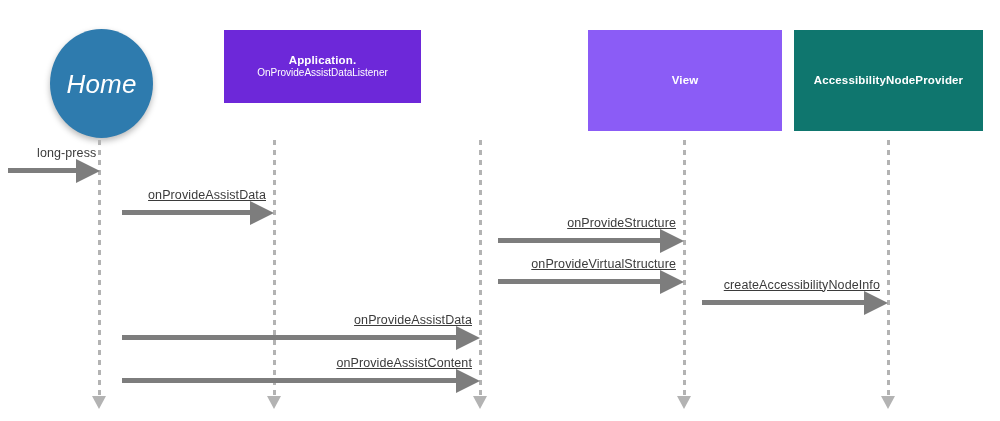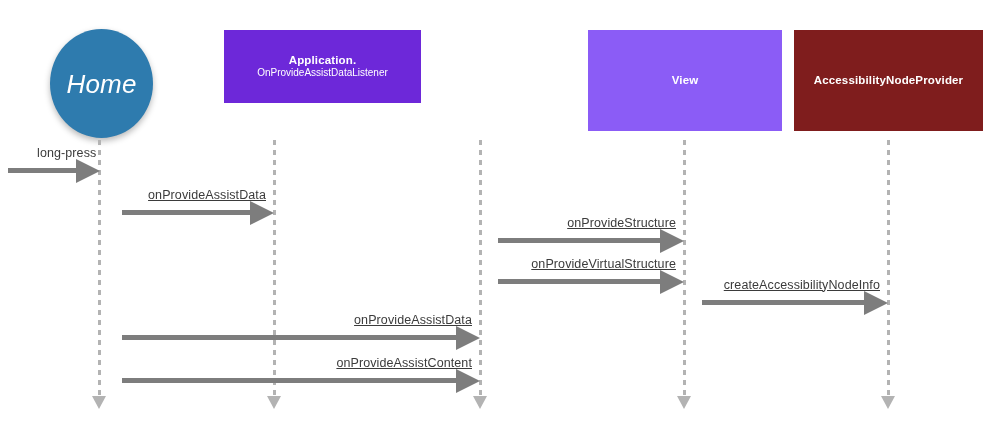--- a/index.html
+++ b/index.html
@@ -94,21 +94,21 @@
       <span>Application.</span>
       <span class="sub">OnProvideAssistDataListener</span>
     </span>
   </div>
 
 
   <div class="participant-box" style="left:588px;top:30px;width:194px;height:101px;background:#8b5cf6;">
     <span class="box-label">View</span>
   </div>
 
-  <div class="participant-box" style="left:794px;top:30px;width:189px;height:101px;background:#7f1d1d;">
+  <div class="participant-box" style="left:794px;top:30px;width:189px;height:101px;background:#0f766e;">
     <span class="box-label">AccessibilityNodeProvider</span>
   </div>
 
   <div class="lifeline" style="left:98px;top:140px;height:256px;"></div>
   <div class="lifeline-cap" style="left:92px;top:396px;"></div>
 
   <div class="lifeline" style="left:273px;top:140px;height:256px;"></div>
   <div class="lifeline-cap" style="left:267px;top:396px;"></div>
 
   <div class="lifeline" style="left:479px;top:140px;height:256px;"></div>

